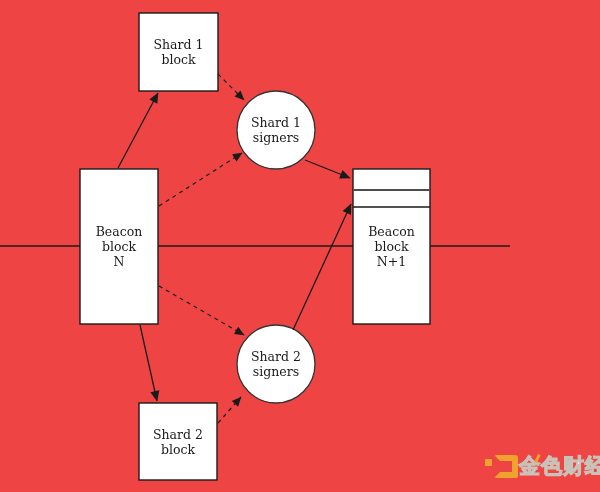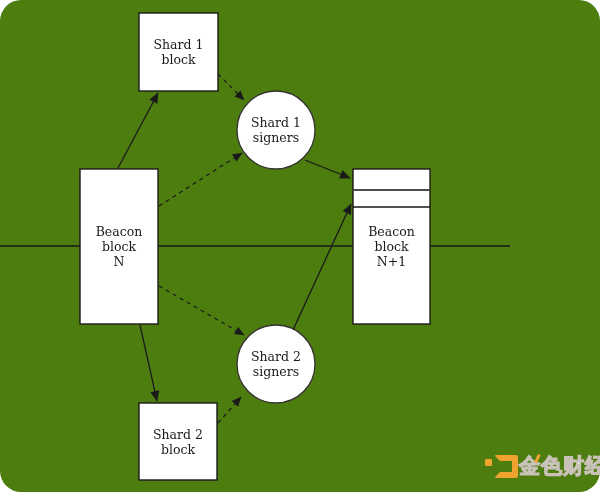--- a/index.html
+++ b/index.html
@@ -5,23 +5,22 @@
   html, body {
     margin: 0;
     padding: 0;
     background: #ffffff;
     font-family: "DejaVu Serif", "Liberation Serif", serif;
   }
   .canvas {
     position: relative;
     width: 600px;
     height: 492px;
-    background: #4d7c0f;
+    background: #ef4444;
     overflow: hidden;
-    border-radius: 21px;
   }
   .canvas svg {
     position: absolute;
     left: 0;
     top: 0;
   }
   .node-label {
     position: absolute;
     display: flex;
     align-items: center;

